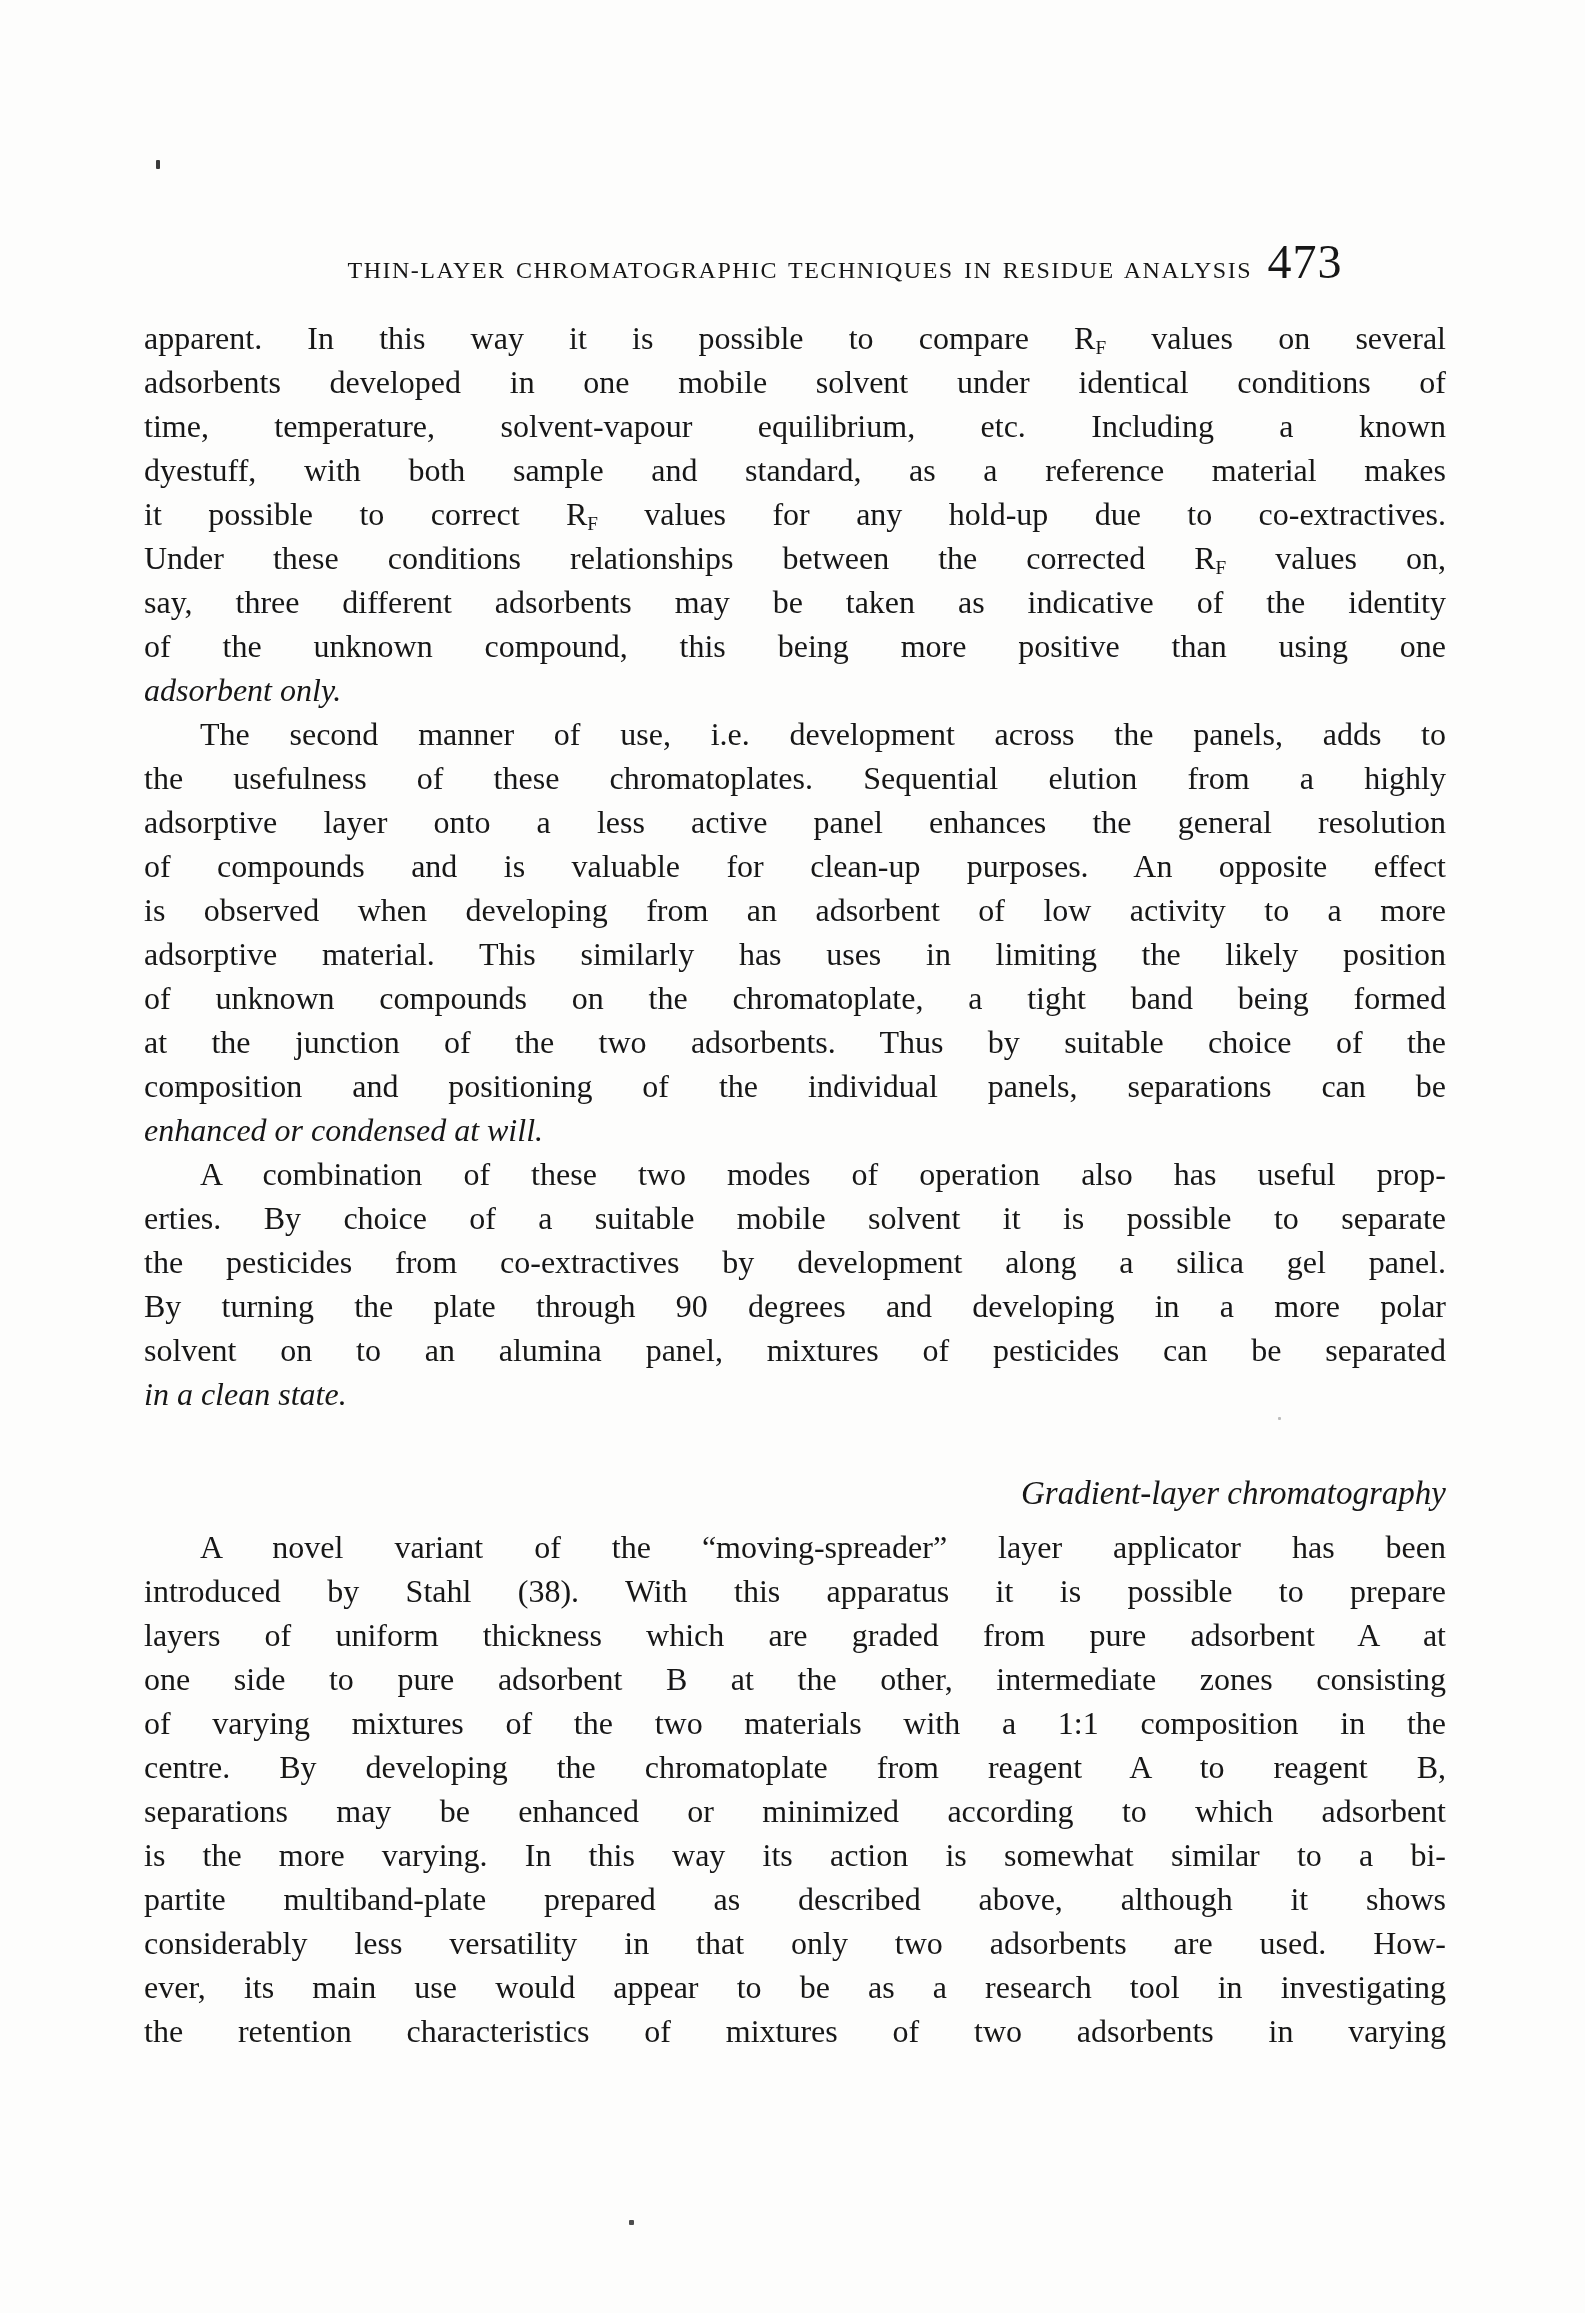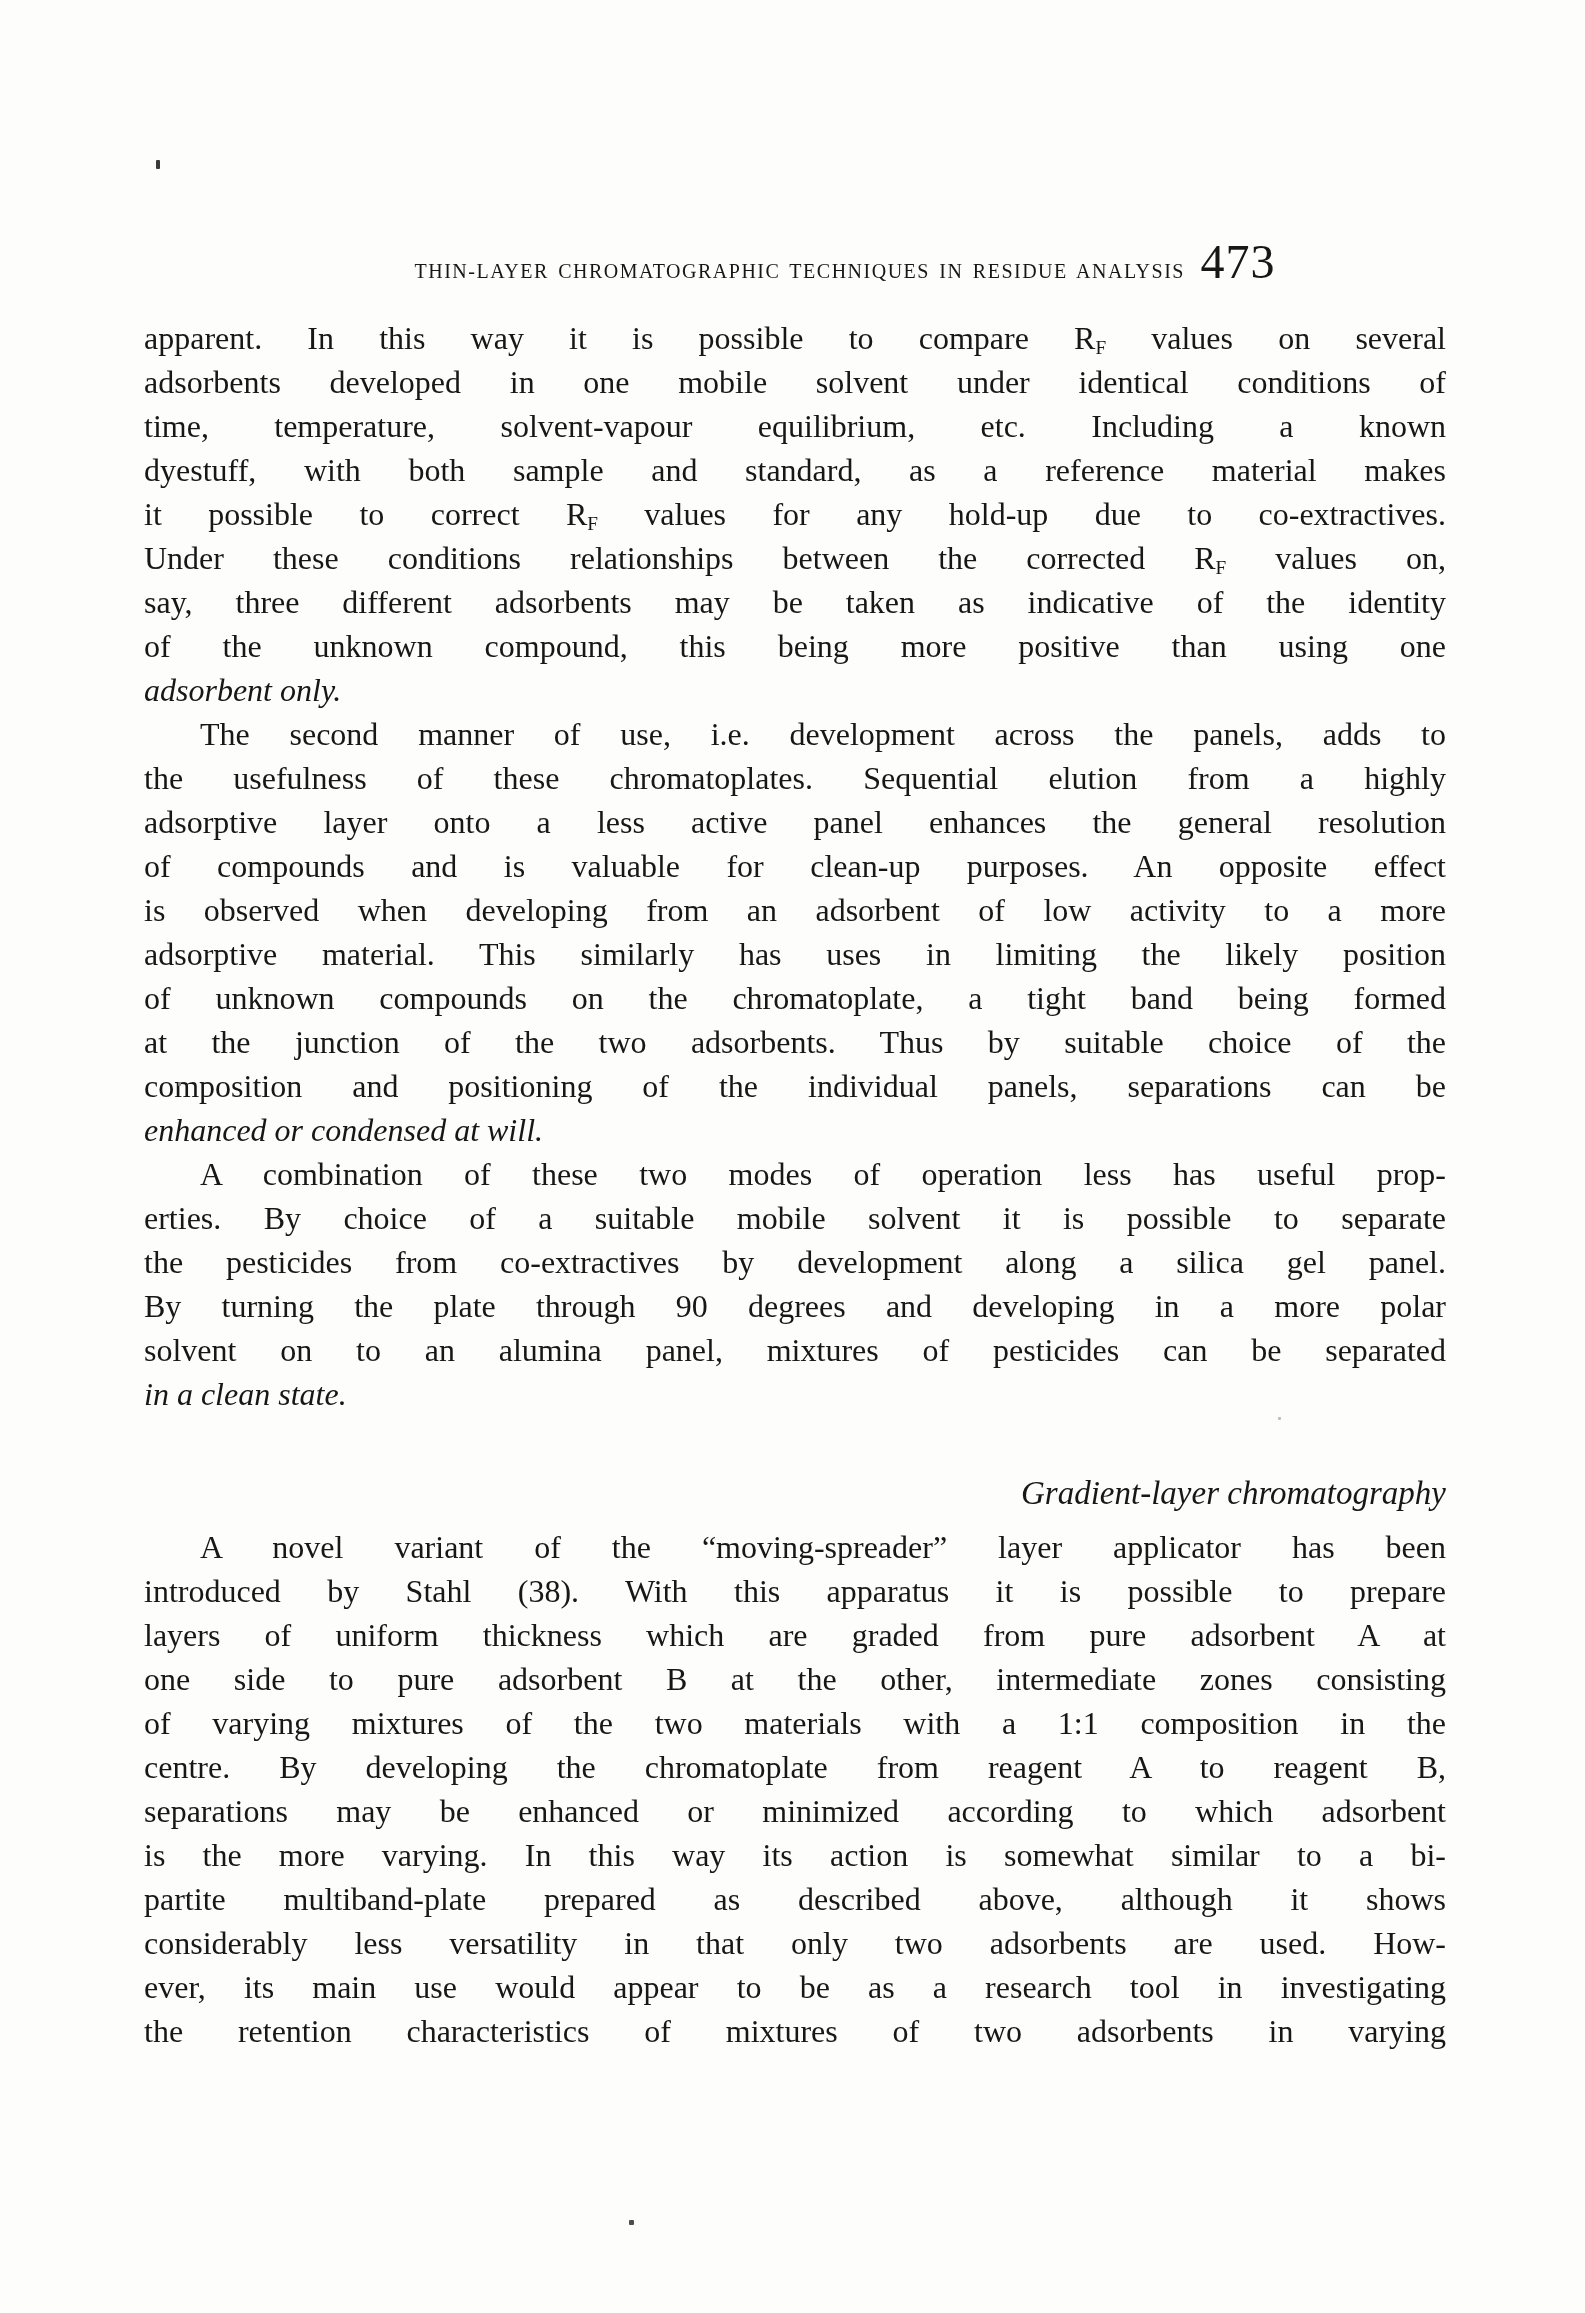--- a/index.html
+++ b/index.html
@@ -18,21 +18,21 @@
   }
   .running-head {
     position: absolute;
     top: 234px;
     left: 194px;
     width: 1302px;
     text-align: center;
     white-space: nowrap;
   }
   .running-title {
-    font-size: 20px;
+    font-size: 24px;
     letter-spacing: 1.5px;
     word-spacing: 2.9px;
     text-align: right;
   }
   .page-number {
     font-size: 48px;
     margin-left: 15.5px;
     letter-spacing: 1px;
   }
   .body-text {
@@ -99,21 +99,21 @@
         <div class="line">adsorptive layer onto a less active panel enhances the general resolution</div>
         <div class="line">of compounds and is valuable for clean-up purposes. An opposite effect</div>
         <div class="line">is observed when developing from an adsorbent of low activity to a more</div>
         <div class="line">adsorptive material. This similarly has uses in limiting the likely position</div>
         <div class="line">of unknown compounds on the chromatoplate, a tight band being formed</div>
         <div class="line">at the junction of the two adsorbents. Thus by suitable choice of the</div>
         <div class="line">composition and positioning of the individual panels, separations can be</div>
         <div class="line last">enhanced or condensed at will.</div>
       </div>
       <div class="paragraph">
-        <div class="line indent">A combination of these two modes of operation less has useful prop-</div>
+        <div class="line indent">A combination of these two modes of operation also has useful prop-</div>
         <div class="line">erties. By choice of a suitable mobile solvent it is possible to separate</div>
         <div class="line">the pesticides from co-extractives by development along a silica gel panel.</div>
         <div class="line">By turning the plate through 90 degrees and developing in a more polar</div>
         <div class="line">solvent on to an alumina panel, mixtures of pesticides can be separated</div>
         <div class="line last">in a clean state.</div>
       </div>
       <div class="section-heading">Gradient-layer chromatography</div>
       <div class="paragraph">
         <div class="line indent">A novel variant of the “moving-spreader” layer applicator has been</div>
         <div class="line">introduced by Stahl (38). With this apparatus it is possible to prepare</div>

